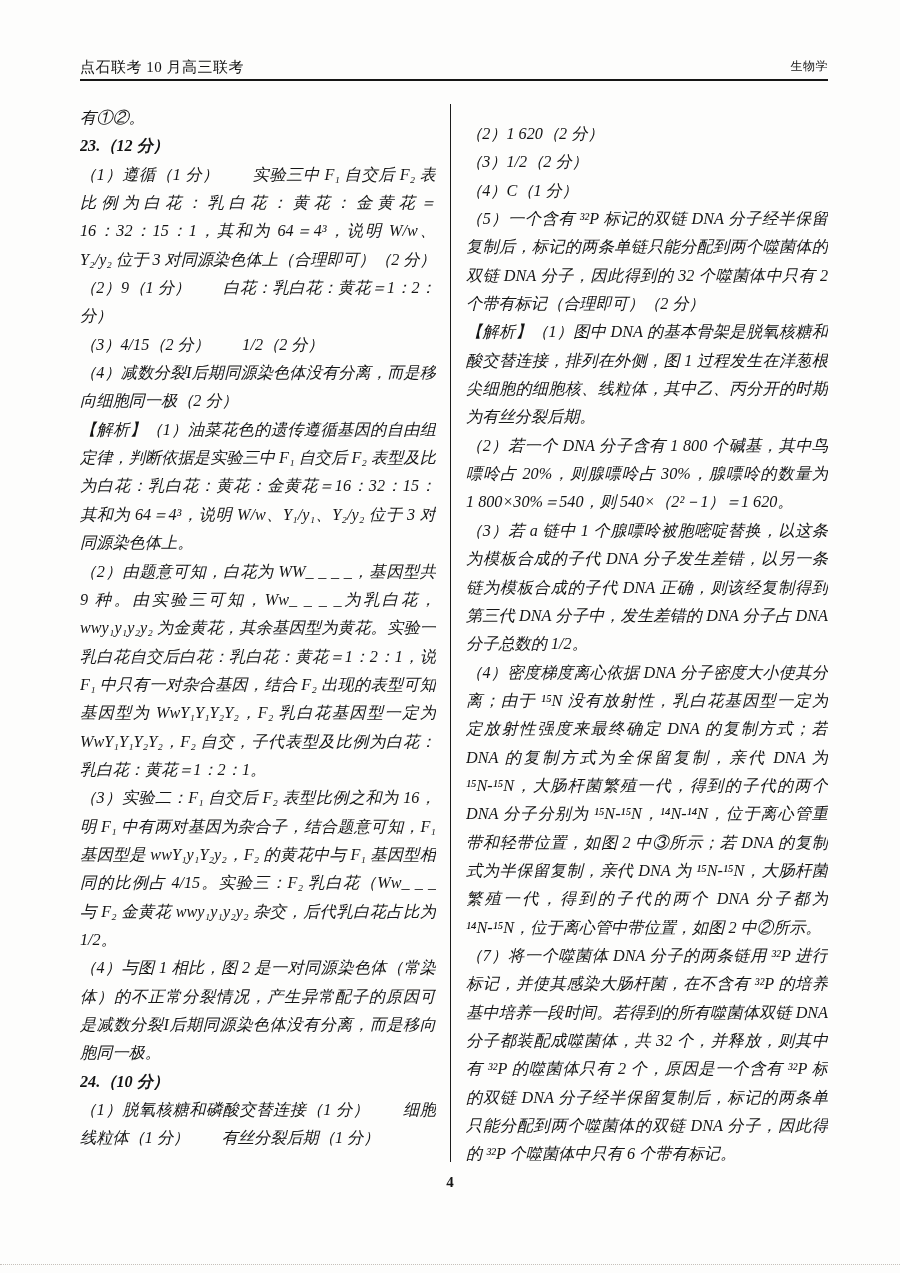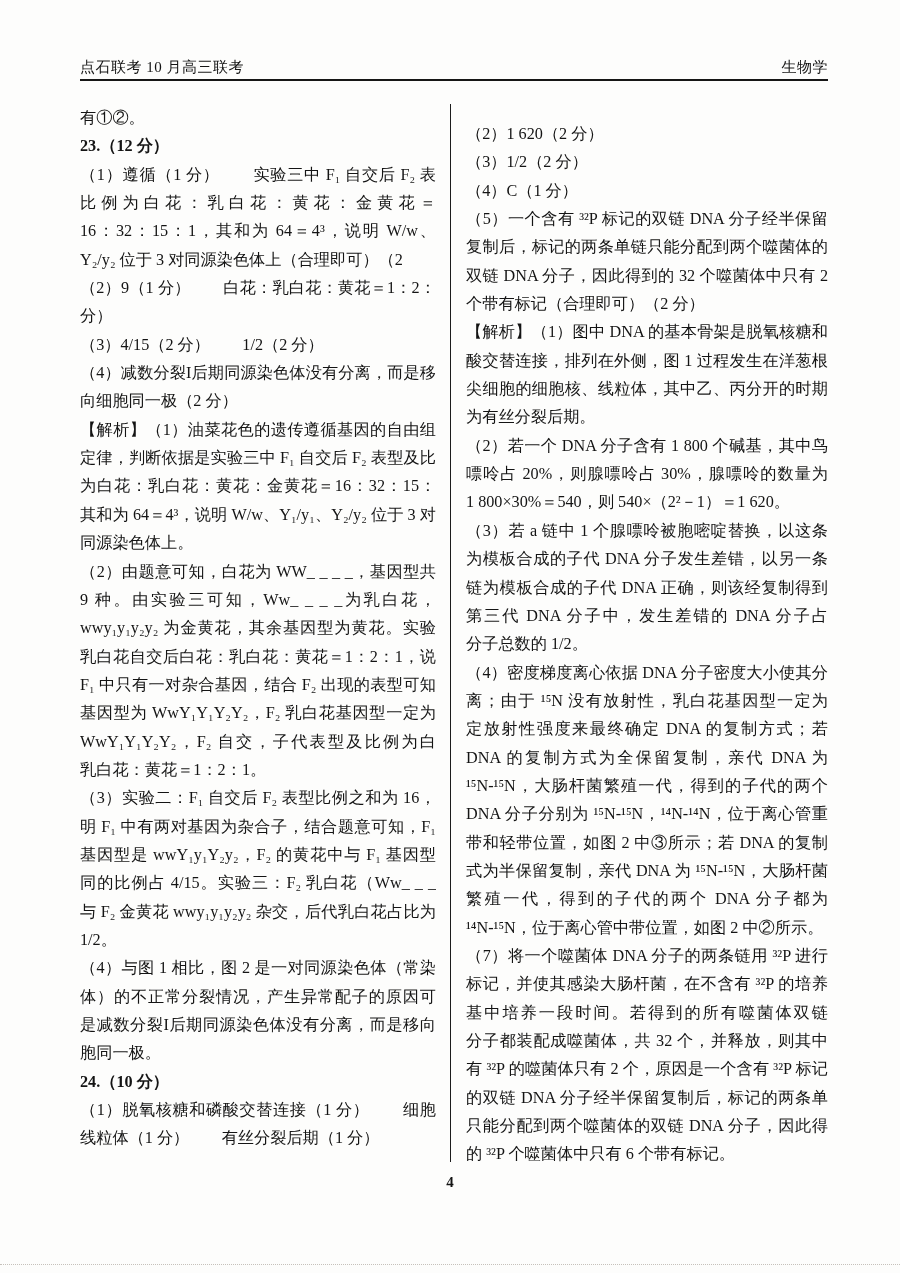--- a/index.html
+++ b/index.html
@@ -15,40 +15,40 @@
     overflow:hidden;
     margin:0 auto;
   }
   
   .hdr-left{
     position:absolute;left:80px;top:58px;
     font-size:15px;letter-spacing:.5px;
   }
   .hdr-right{
     position:absolute;right:72px;top:58px;
-    font-size:15px;letter-spacing:.5px;
+    font-size:12px;letter-spacing:.5px;
   }
   .hdr-rule{
     position:absolute;left:80px;top:79px;
     width:748px;height:0;
     border-top:2px solid #161616;
   }
   
   .col{
     position:absolute;top:104px;
     font-size:16.2px;
   }
   .col-left{left:80px;width:356px;}
   .col-right{left:466px;width:362px;margin-top:16px;}
   .divider{
     position:absolute;left:450px;top:104px;
     width:0;height:1058px;
     border-left:1.6px solid #1c1c1c;
   }
-  .para{margin:0;padding:0;}
+  .para{margin:0;padding:0;font-style:italic;}
   .line{
     height:28.35px;
     line-height:28.35px;
     white-space:pre-wrap;
     overflow:hidden;
   }
   .line.just{
     text-align:justify;
     text-align-last:justify;
     -moz-text-align-last:justify;

